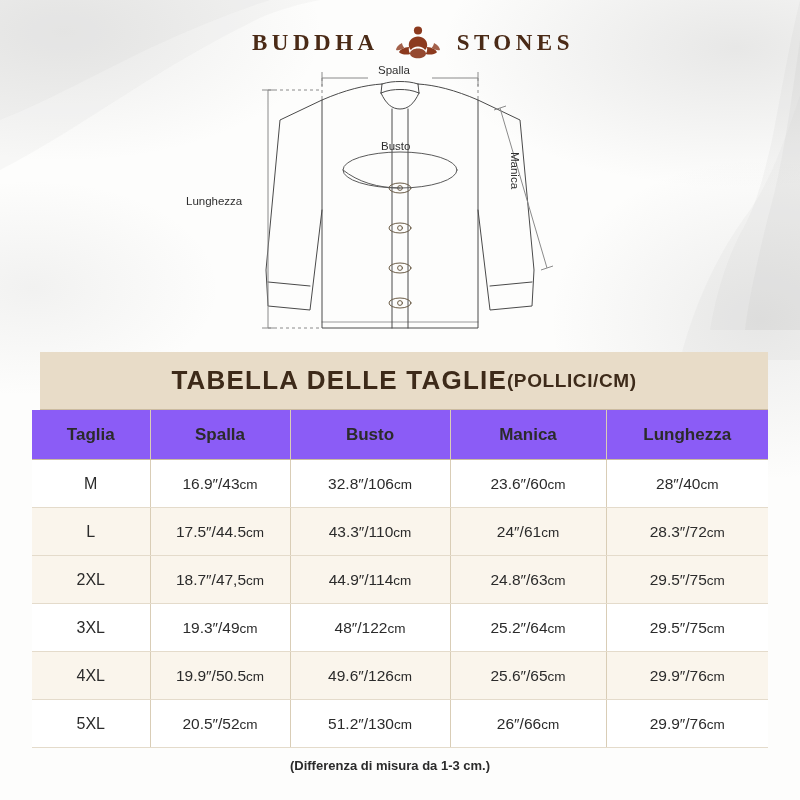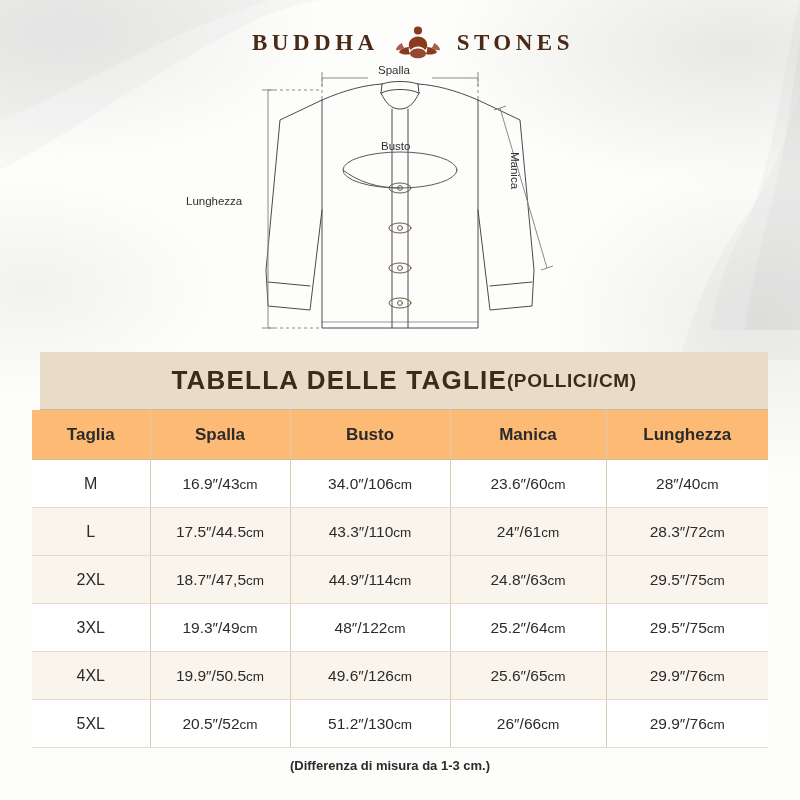--- a/index.html
+++ b/index.html
@@ -124,21 +124,21 @@
     font-family: "Liberation Sans", sans-serif;
     color: #2b2b2b;
   }
   table.sizes th:last-child,
   table.sizes td:last-child { border-right: none; }
 
   table.sizes thead th {
     height: 47px;
     font-size: 17px;
     font-weight: 700;
-    background: #fdba74;
+    background: #8b5cf6;
     border-bottom: 1px solid #cbbba0;
     margin-top: 27px;
   }
   table.sizes tbody td {
     height: 45px;
     font-size: 15.5px;
     background: #ffffff;
   }
   table.sizes tbody tr.alt td {
     background: #faf5ec;
@@ -283,21 +283,21 @@
         <th>Spalla</th>
         <th>Busto</th>
         <th>Manica</th>
         <th>Lunghezza</th>
       </tr>
     </thead>
     <tbody>
       <tr>
         <td class="size-name">M</td>
         <td><span>16.9″/43</span><span class="cm-unit">cm</span></td>
-        <td><span>34.0″/106</span><span class="cm-unit">cm</span></td>
+        <td><span>32.8″/106</span><span class="cm-unit">cm</span></td>
         <td><span>23.6″/60</span><span class="cm-unit">cm</span></td>
         <td><span>28″/40</span><span class="cm-unit">cm</span></td>
       </tr>
       <tr class="alt">
         <td class="size-name">L</td>
         <td><span>17.5″/44.5</span><span class="cm-unit">cm</span></td>
         <td><span>43.3″/110</span><span class="cm-unit">cm</span></td>
         <td><span>24″/61</span><span class="cm-unit">cm</span></td>
         <td><span>28.3″/72</span><span class="cm-unit">cm</span></td>
       </tr>

